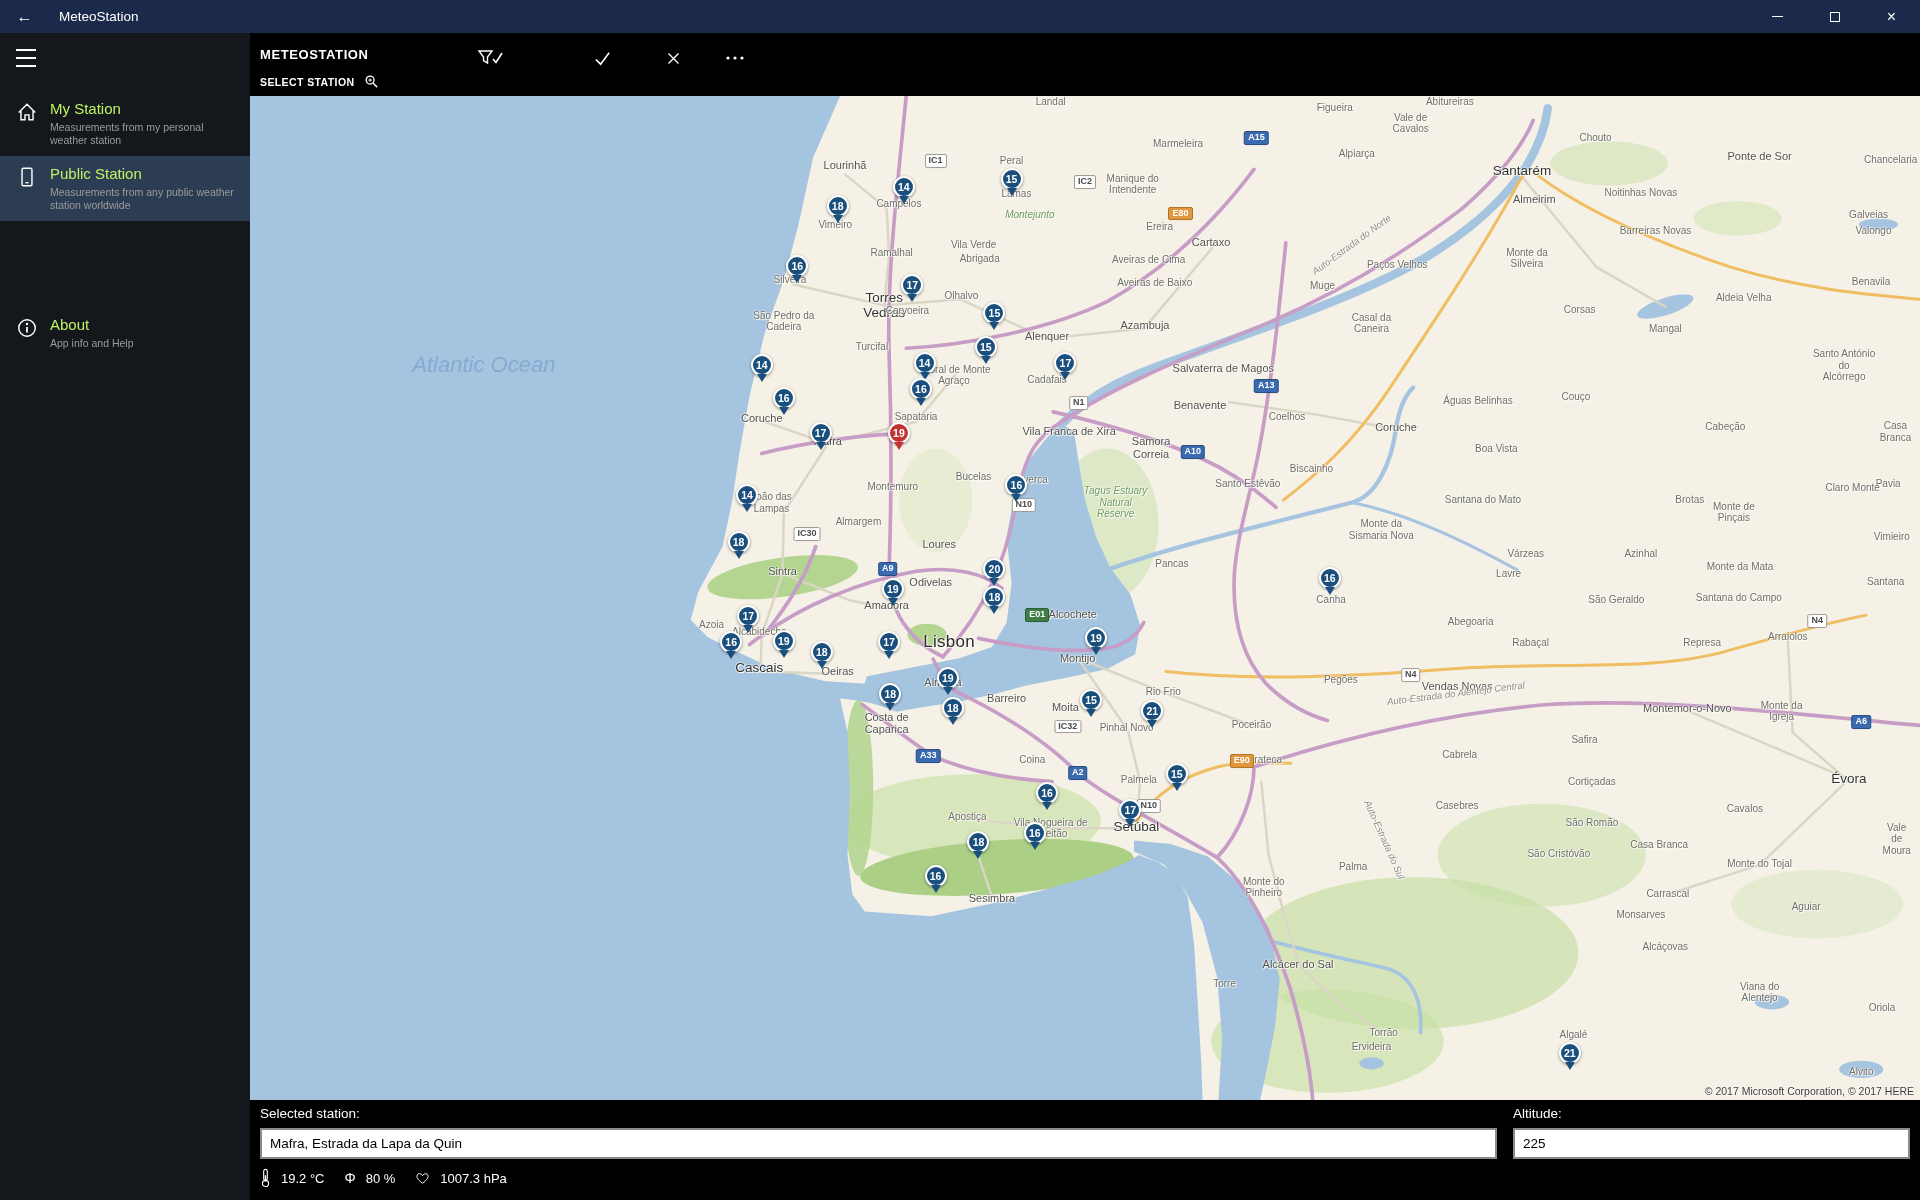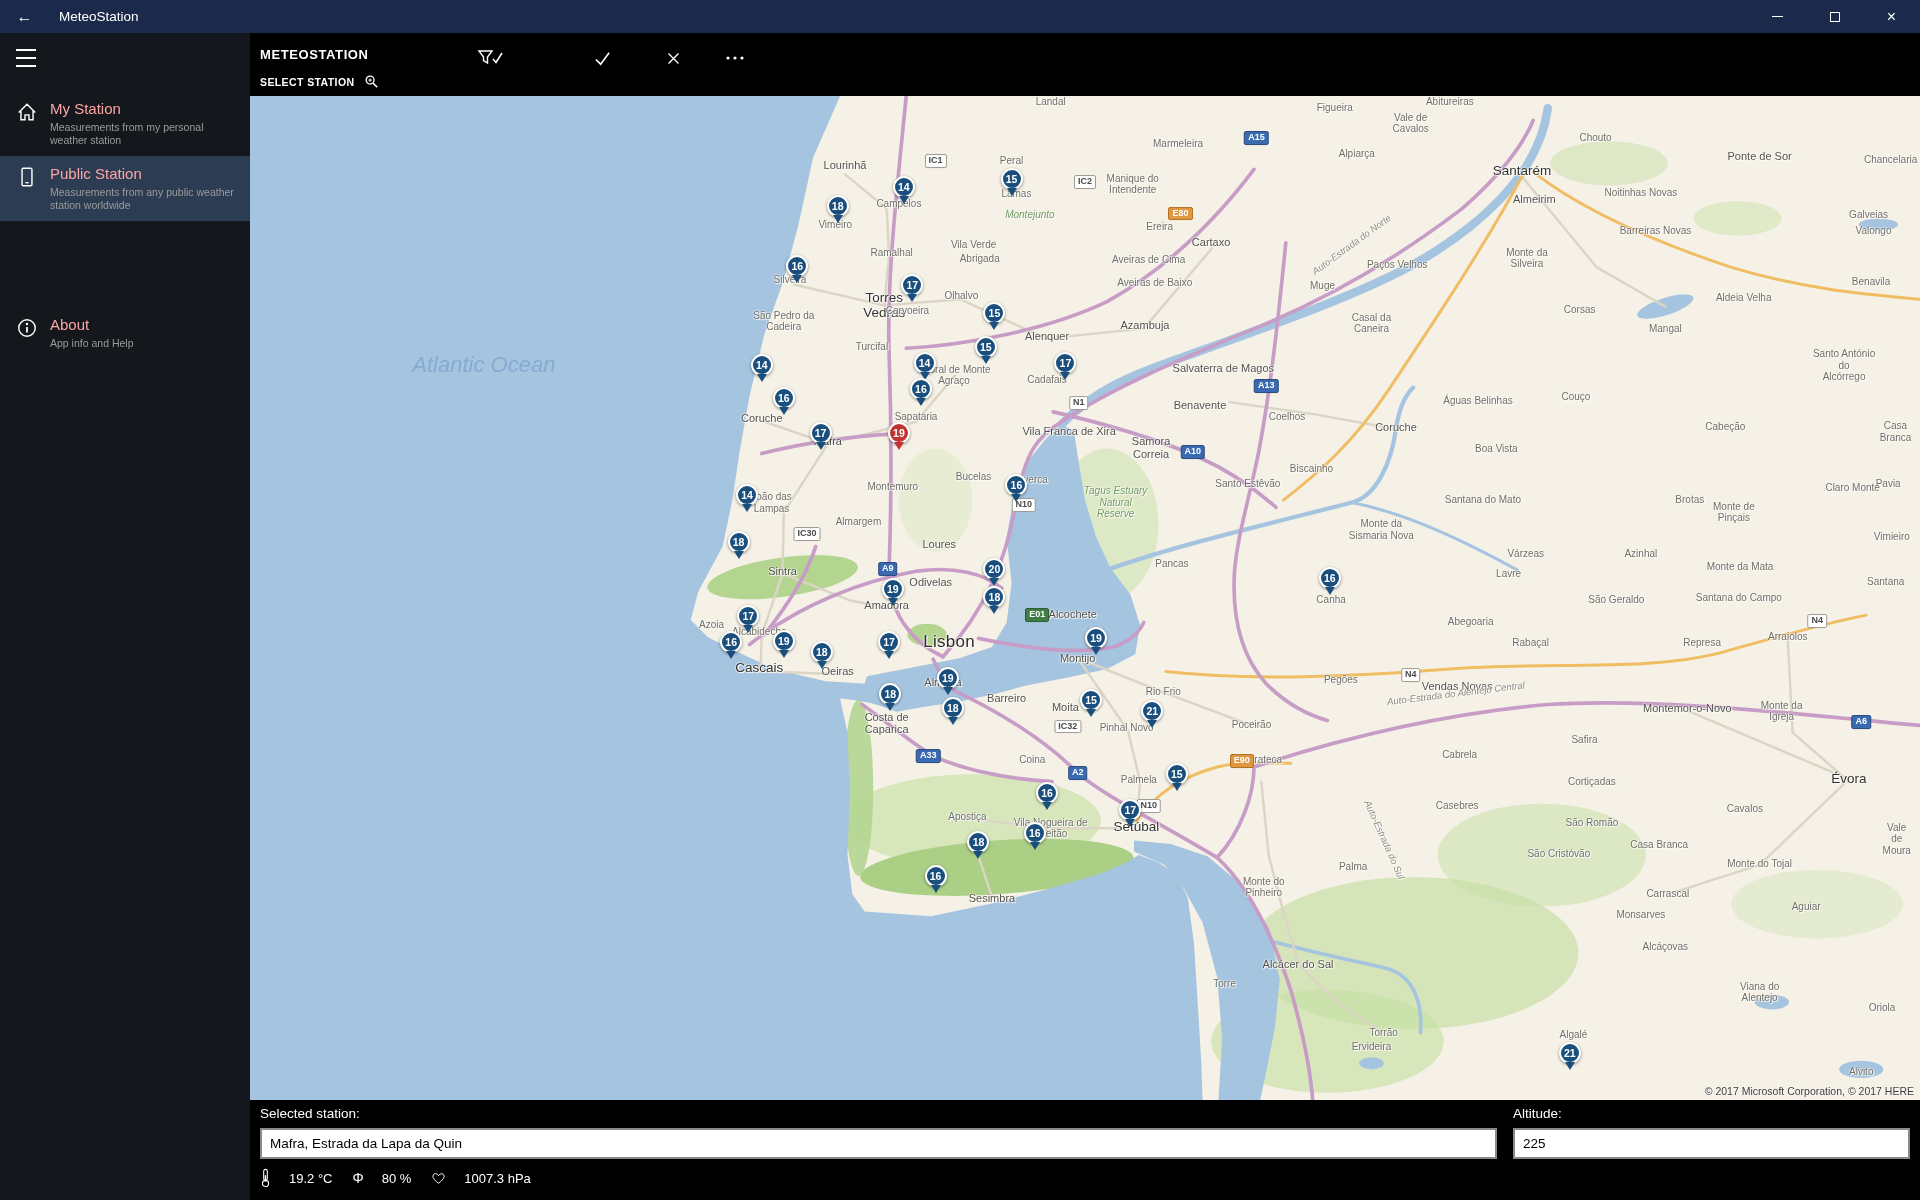--- a/index.html
+++ b/index.html
@@ -23,21 +23,21 @@
   .hamburger { margin:14px 0 0 16px; width:26px; height:22px; display:flex; flex-direction:column;
     justify-content:space-between; padding:2px 0; cursor:pointer; }
   .hamburger span { display:block; width:20px; height:2px; background:#fff; }
   .sidebar-nav { margin-top:22px; }
   .nav-item { display:flex; align-items:flex-start; padding:9px 8px 9px 16px; cursor:pointer; }
   .nav-item.selected { background:#2c3c52; }
   .nav-item:nth-child(3) { margin-top:86px; }
   .nav-icon { width:22px; height:22px; flex:0 0 22px; margin-top:1px; }
   .nav-icon svg { width:22px; height:22px; }
   .nav-text { margin-left:12px; width:190px; }
-  .nav-label { display:block; color:#fca5a5; font-size:15px; line-height:1.25; }
+  .nav-label { display:block; color:#bef264; font-size:15px; line-height:1.25; }
   .nav-sub { display:block; color:#9b9b9b; font-size:10.5px; line-height:1.25; margin-top:2px; }
 
   
   .main { position:absolute; left:250px; top:33px; right:0; bottom:0; background:#000; }
   .cmdbar { position:relative; height:63px; background:#000; }
   .cmd-title { position:absolute; left:10px; top:14px; color:#fff; font-size:13px; font-weight:bold; letter-spacing:.6px; }
   .cmd-icon { position:absolute; top:13px; width:34px; height:24px; display:flex; align-items:center; justify-content:center; cursor:pointer; }
   .select-row { position:absolute; left:10px; top:41px; display:flex; align-items:center; color:#fff; }
   .select-label { font-size:10.5px; font-weight:bold; letter-spacing:.4px; }
   .select-zoom { margin-left:10px; display:flex; align-items:center; cursor:pointer; }
@@ -75,21 +75,21 @@
   
   .bottom-panel { position:absolute; left:0; right:0; bottom:0; height:100px; background:#000; z-index:45; }
   .bp-label { position:absolute; color:#fff; font-size:13.5px; top:6px; }
   .bp-label.station { left:10px; }
   .bp-label.altitude { left:1263px; }
   .bp-input { position:absolute; top:28px; height:31px; background:#fff; border:2px solid #8a8a8a;
     color:#000; font-size:13.5px; padding:0 8px; font-family:"Liberation Sans","DejaVu Sans",sans-serif; }
   .bp-input.station { left:10px; width:1237px; }
   .bp-input.altitude { left:1263px; width:397px; }
   .bp-status { position:absolute; left:10px; top:68px; display:flex; align-items:center; gap:20px; color:#fff; font-size:13px; }
-  .bp-status .stat { display:flex; align-items:center; gap:18px; }
+  .bp-status .stat { display:flex; align-items:center; gap:10px; }
   .phi { font-size:14px; line-height:1; }
 </style>
 </head>
 <body>
 
 <div>
 
   <div class="titlebar">
     <div class="back-btn">
       <span>←</span>

